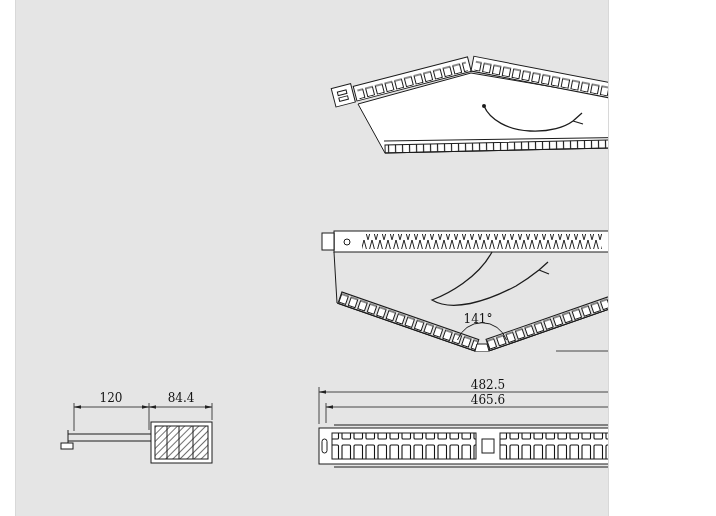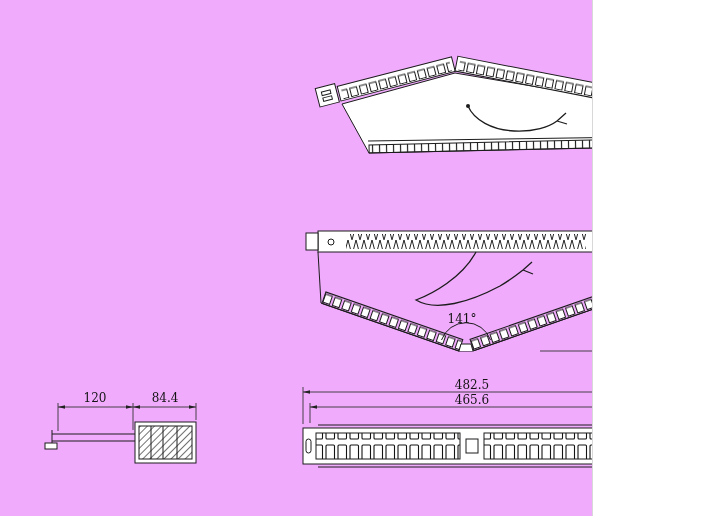--- a/index.html
+++ b/index.html
@@ -1,19 +1,20 @@
 <!DOCTYPE html>
 <html><head>
 <meta charset="utf-8">
 <style>
   html,body { margin:0; padding:0; background:#ffffff; }
   #page {
-    position:relative; width:592px; height:516px; background:#f0abfc;
+    position:relative; width:592px; height:516px; background:#e5e5e5;
     outline:1px solid #d8d8d8; overflow:hidden;
     font-family:"DejaVu Serif", serif;
+    margin-left:16px;
   }
   svg { display:block; }
   .view { stroke:#1c1c1c; stroke-width:1; fill:none; }
   .dimline path, .dimline line { stroke:#333333; stroke-width:0.9; fill:none; }
   svg text {
     stroke:none; fill:#141414;
     font-family:"DejaVu Serif", serif; font-size:12px;
   }
 </style>
 </head>

